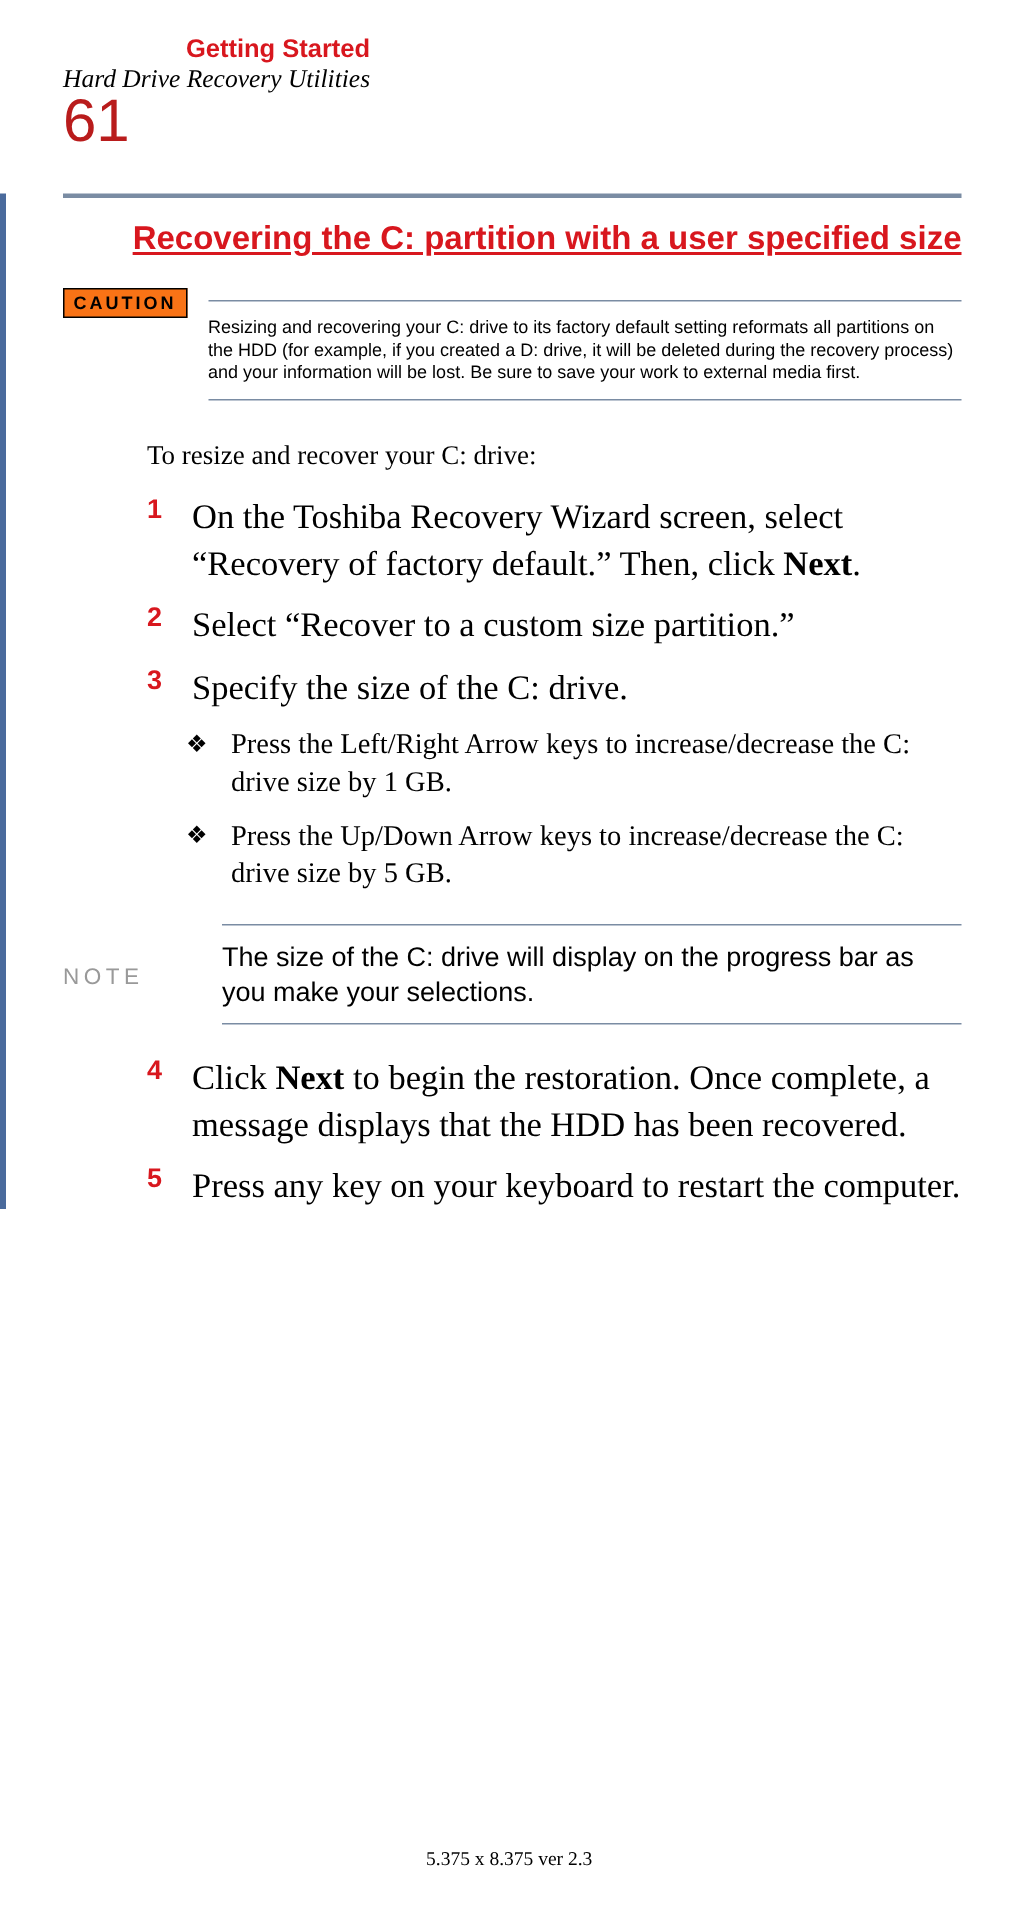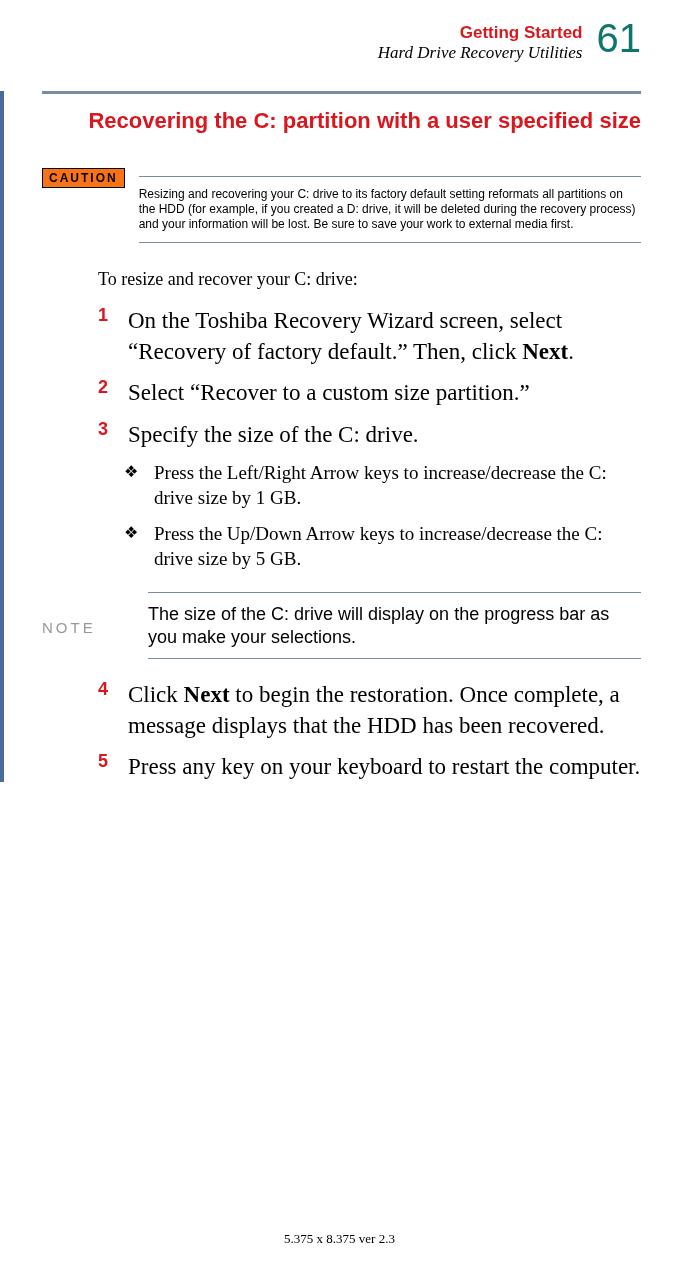--- a/index.html
+++ b/index.html
@@ -14,20 +14,21 @@
   }
   .page {
     padding: 20px 38px 0 42px;
   }
   .header {
     display: flex;
     justify-content: flex-end;
     align-items: flex-start;
     margin-bottom: 28px;
     margin-top: 0;
+    flex-direction: column;
   }
   .header-text {
     text-align: right;
     margin-right: 14px;
     padding-top: 4px;
   }
   .header-chapter {
     color: #d8171e;
     font-family: Arial, Helvetica, sans-serif;
     font-weight: bold;
@@ -35,21 +36,21 @@
     line-height: 1.1;
   }
   .header-section {
     font-style: italic;
     font-size: 17px;
     font-family: "Times New Roman", Times, serif;
     color: #000;
     line-height: 1.2;
   }
   .page-number {
-    color: #0f766e;
+    color: #b91c1c;
     font-family: Arial, Helvetica, sans-serif;
     font-size: 40px;
     line-height: 1;
     margin-top: -2px;
   }
   .thick-rule {
     border: none;
     border-top: 3px solid #7a8ca3;
     margin: 0 0 14px 0;
   }
@@ -57,21 +58,22 @@
     border: none;
     border-top: 1px solid #7a8ca3;
     margin: 10px 0;
   }
   .section-title {
     color: #d8171e;
     font-family: Arial, Helvetica, sans-serif;
     font-weight: bold;
     font-size: 22px;
     text-align: right;
-    margin: 4px 0 32px 0;
+    margin: 4px 0 18px 0;
+    text-decoration: underline;
   }
   .callout {
     display: flex;
     align-items: flex-start;
     margin-left: 0;
   }
   .vbar-left {
     border-left: 4px solid #4a6a9c;
     margin-left: -42px;
     padding-left: 38px;

